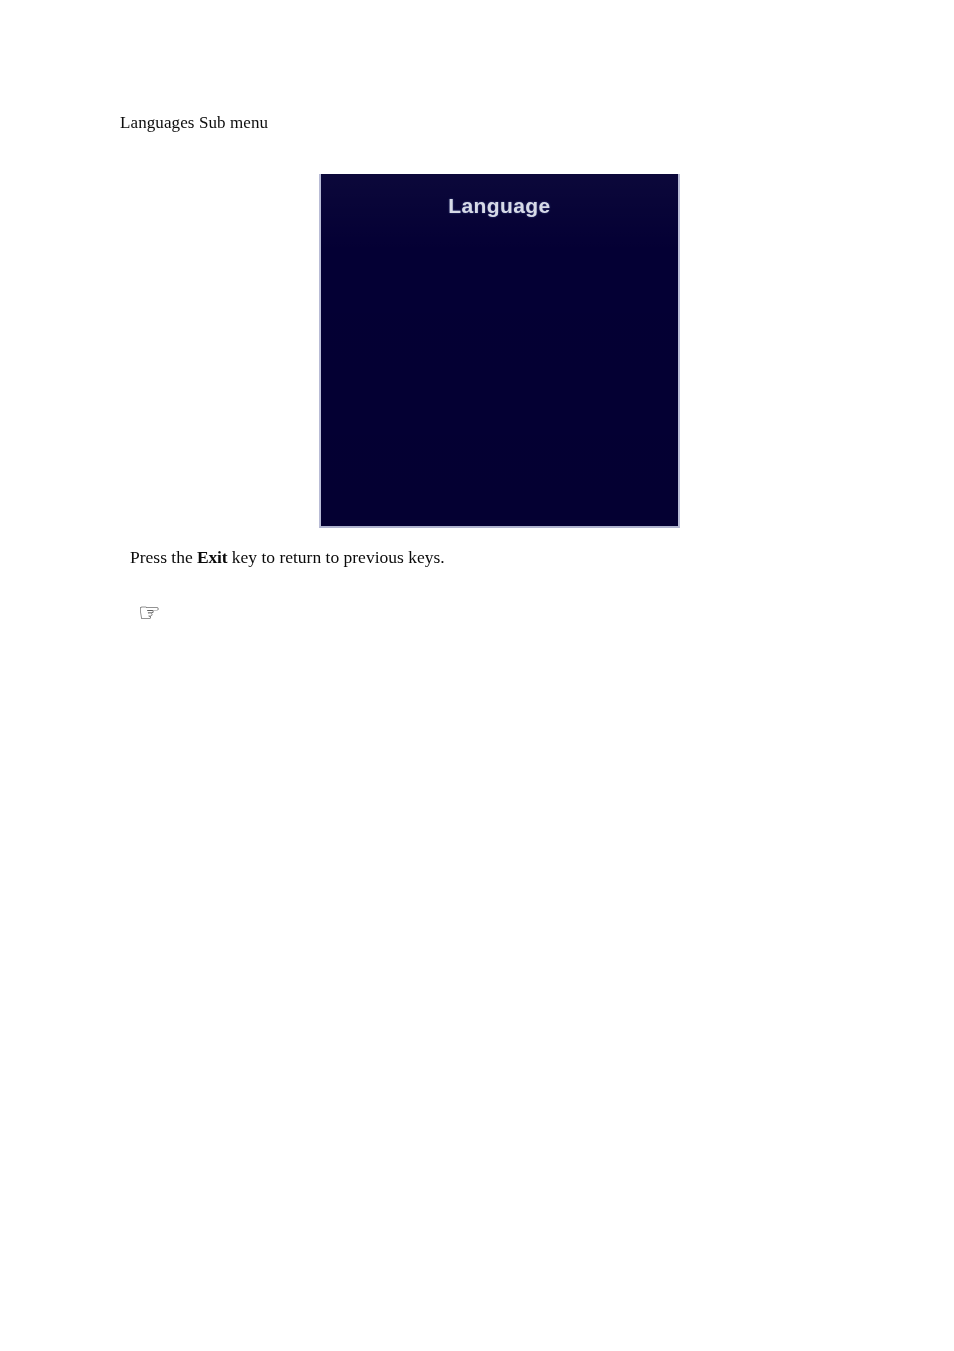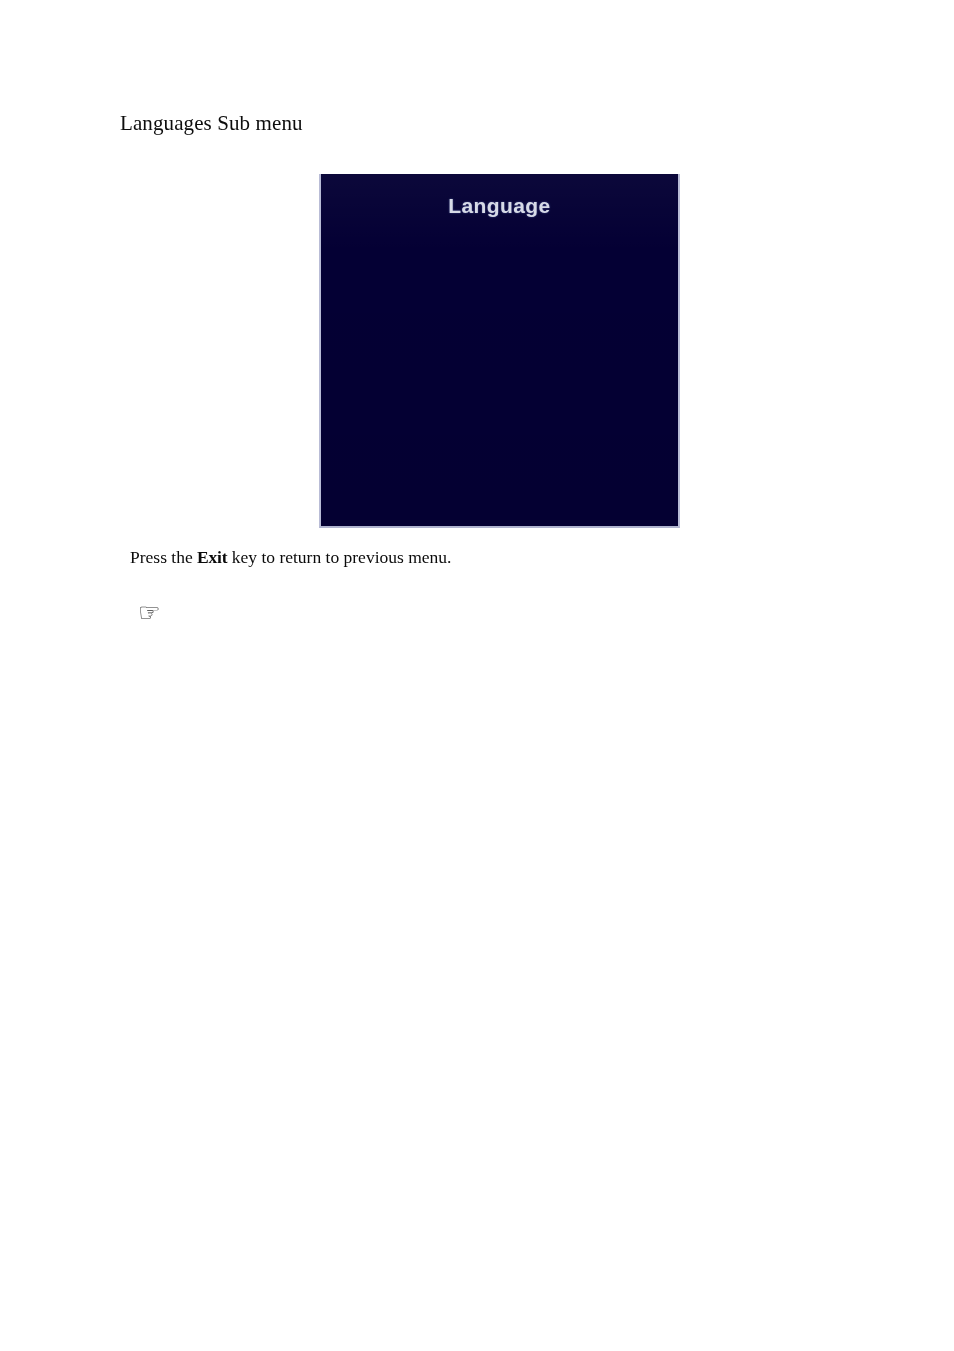--- a/index.html
+++ b/index.html
@@ -29,21 +29,21 @@
     position: absolute;
     inset: 0;
     z-index: 2;
   }
 
   
   #section-heading {
     position: absolute;
     left: 120px;
     top: 112px;
-    font-size: 21px;
+    font-size: 17px;
     line-height: 22px;
     color: #0d0d0d;
     letter-spacing: 0.1px;
     white-space: nowrap;
   }
 
   
   #osd-panel {
     position: absolute;
     left: 319px;
@@ -213,18 +213,18 @@
       
       
       
       
       
     </div>
   </div>
 
   <div id="instructions">
 
-    <div class="line"><span>Press the</span>&nbsp;<span class="kbd-word">Exit</span>&nbsp;<span>key to return to previous menu.</span></div>
+    <div class="line"><span>Press the</span>&nbsp;<span class="kbd-word">Exit</span>&nbsp;<span>key to return to previous keys.</span></div>
   </div>
 
   <div id="hand-note">☞</div>
 
 </div>
 
 </body></html>

